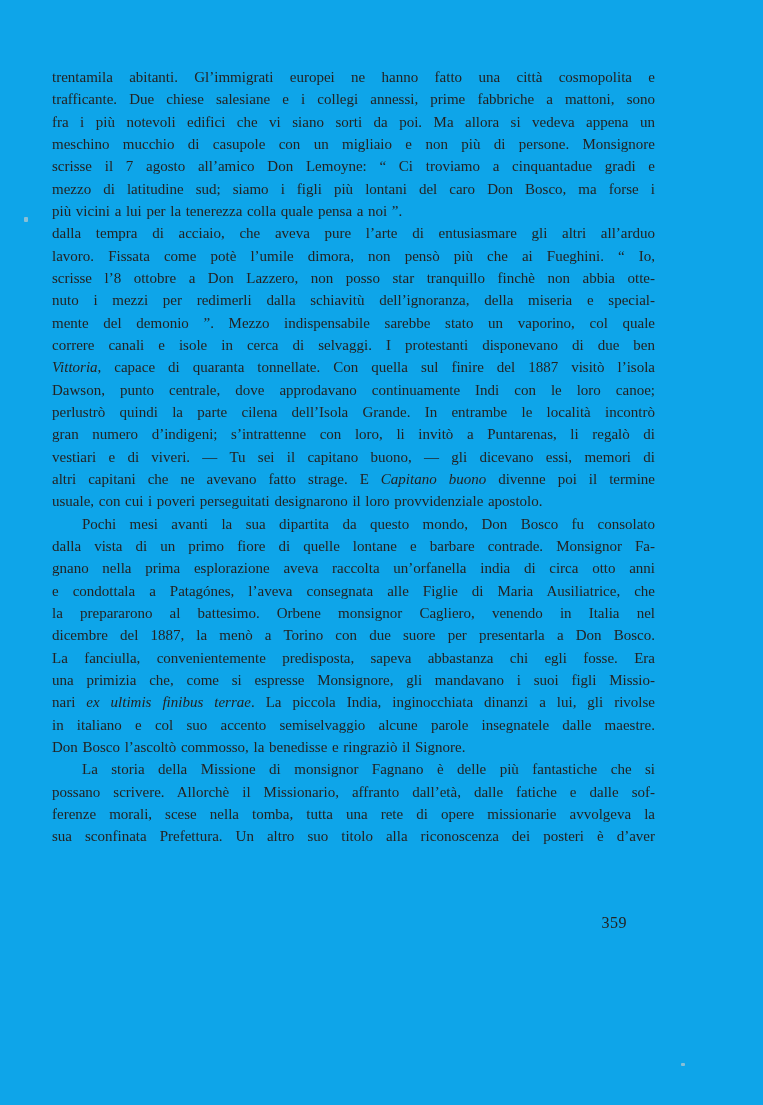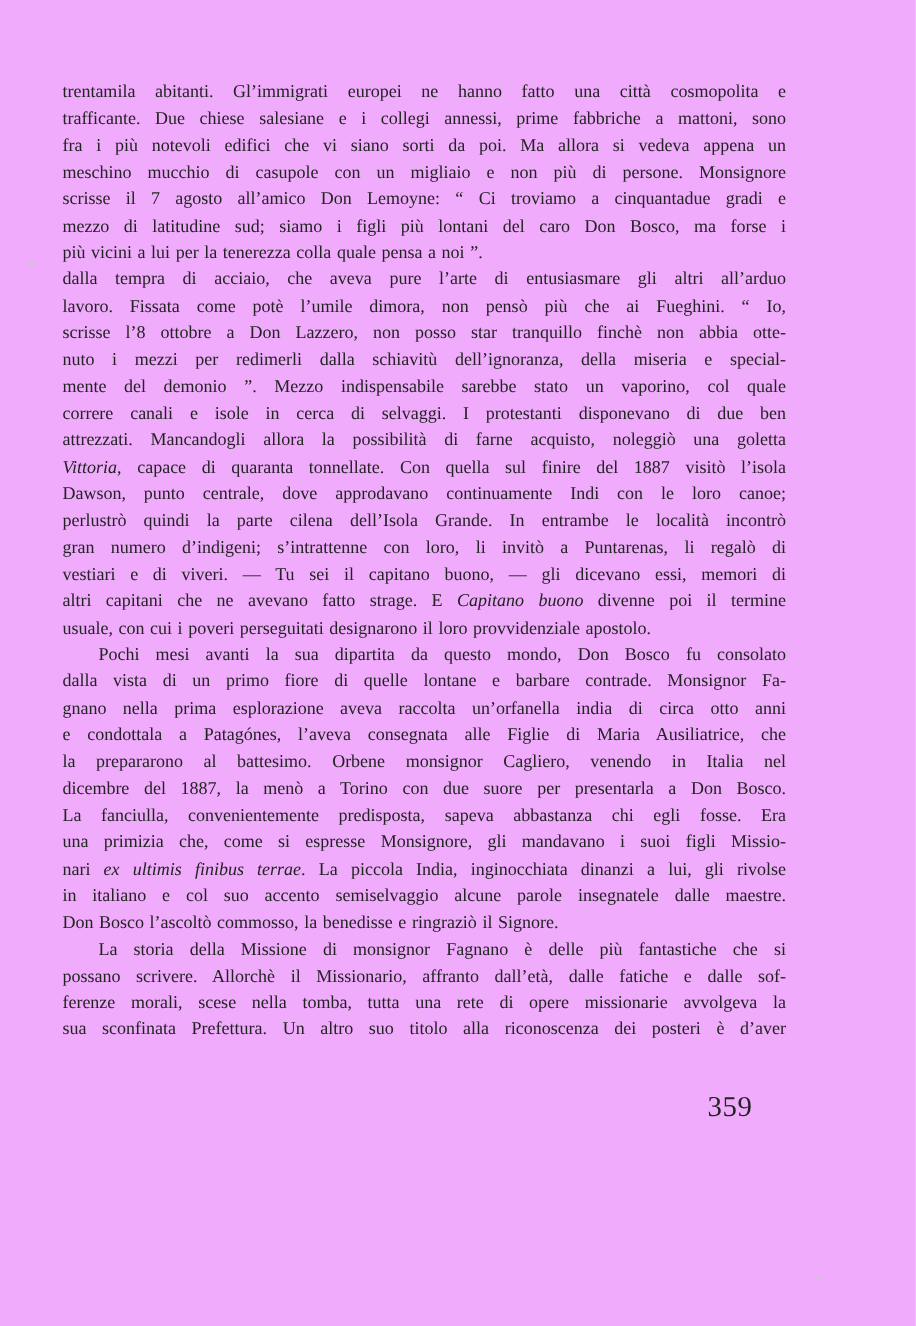--- a/index.html
+++ b/index.html
@@ -37,53 +37,52 @@
   }
   .line.indent {
     text-indent: 30px;
   }
   .line i { font-style: italic; margin-top: 16px; }
 
   .page-number {
     position: absolute;
     top: 910px;
     right: 136px;
-    font-size: 24px;
+    font-size: 16px;
     line-height: 26px;
     color: #232323;
     letter-spacing: 0.5px;
   }
 
   .speck {
     position: absolute;
     background: #cccccc;
     opacity: 0.65;
   }
   .speck-1 { left: 24px; top: 217px; width: 4px; height: 5px; border-radius: 1px; }
   .speck-2 { left: 681px; top: 1063px; width: 4px; height: 3px; border-radius: 1px; }
 </style>
 </head>
 <body>
 
-<div class="page" style="background: #f0abfc; text-decoration: underline;">
+<div class="page" style="background: #0ea5e9; text-decoration: underline;">
   <div class="text-block" style="color: rgb(35, 35, 35);">
       <div class="line"><span>trentamila abitanti. Gl’immigrati europei ne hanno fatto una città cosmopolita e</span></div>
       <div class="line"><span>trafficante. Due chiese salesiane e i collegi annessi, prime fabbriche a mattoni, sono</span></div>
       <div class="line"><span>fra i più notevoli edifici che vi siano sorti da poi. Ma allora si vedeva appena un</span></div>
       <div class="line"><span>meschino mucchio di casupole con un migliaio e non più di persone. Monsignore</span></div>
       <div class="line"><span>scrisse il 7 agosto all’amico Don Lemoyne: “ Ci troviamo a cinquantadue gradi e</span></div>
       <div class="line"><span>mezzo di latitudine sud; siamo i figli più lontani del caro Don Bosco, ma forse i</span></div>
       <div class="line last"><span>più vicini a lui per la tenerezza colla quale pensa a noi ”.</span></div>
       <div class="line"><span>dalla tempra di acciaio, che aveva pure l’arte di entusiasmare gli altri all’arduo</span></div>
       <div class="line"><span>lavoro. Fissata come potè l’umile dimora, non pensò più che ai Fueghini. “ Io,</span></div>
       <div class="line"><span>scrisse l’8 ottobre a Don Lazzero, non posso star tranquillo finchè non abbia otte-</span></div>
       <div class="line"><span>nuto i mezzi per redimerli dalla schiavitù dell’ignoranza, della miseria e special-</span></div>
       <div class="line"><span>mente del demonio ”. Mezzo indispensabile sarebbe stato un vaporino, col quale</span></div>
       <div class="line"><span>correre canali e isole in cerca di selvaggi. I protestanti disponevano di due ben</span></div>
-      <div class="line"><span>attrezzati. Mancandogli allora la possibilità di farne acquisto, noleggiò una goletta</span></div>
       <div class="line"><i>Vittoria</i><span>, capace di quaranta tonnellate. Con quella sul finire del 1887 visitò l’isola</span></div>
       <div class="line"><span>Dawson, punto centrale, dove approdavano continuamente Indi con le loro canoe;</span></div>
       <div class="line"><span>perlustrò quindi la parte cilena dell’Isola Grande. In entrambe le località incontrò</span></div>
       <div class="line"><span>gran numero d’indigeni; s’intrattenne con loro, li invitò a Puntarenas, li regalò di</span></div>
       <div class="line"><span>vestiari e di viveri. — Tu sei il capitano buono, — gli dicevano essi, memori di</span></div>
       <div class="line"><span>altri capitani che ne avevano fatto strage. E </span><i>Capitano buono</i><span> divenne poi il termine</span></div>
       <div class="line last"><span>usuale, con cui i poveri perseguitati designarono il loro provvidenziale apostolo.</span></div>
       <div class="line indent"><span>Pochi mesi avanti la sua dipartita da questo mondo, Don Bosco fu consolato</span></div>
       <div class="line"><span>dalla vista di un primo fiore di quelle lontane e barbare contrade. Monsignor Fa-</span></div>
       <div class="line"><span>gnano nella prima esplorazione aveva raccolta un’orfanella india di circa otto anni</span></div>

